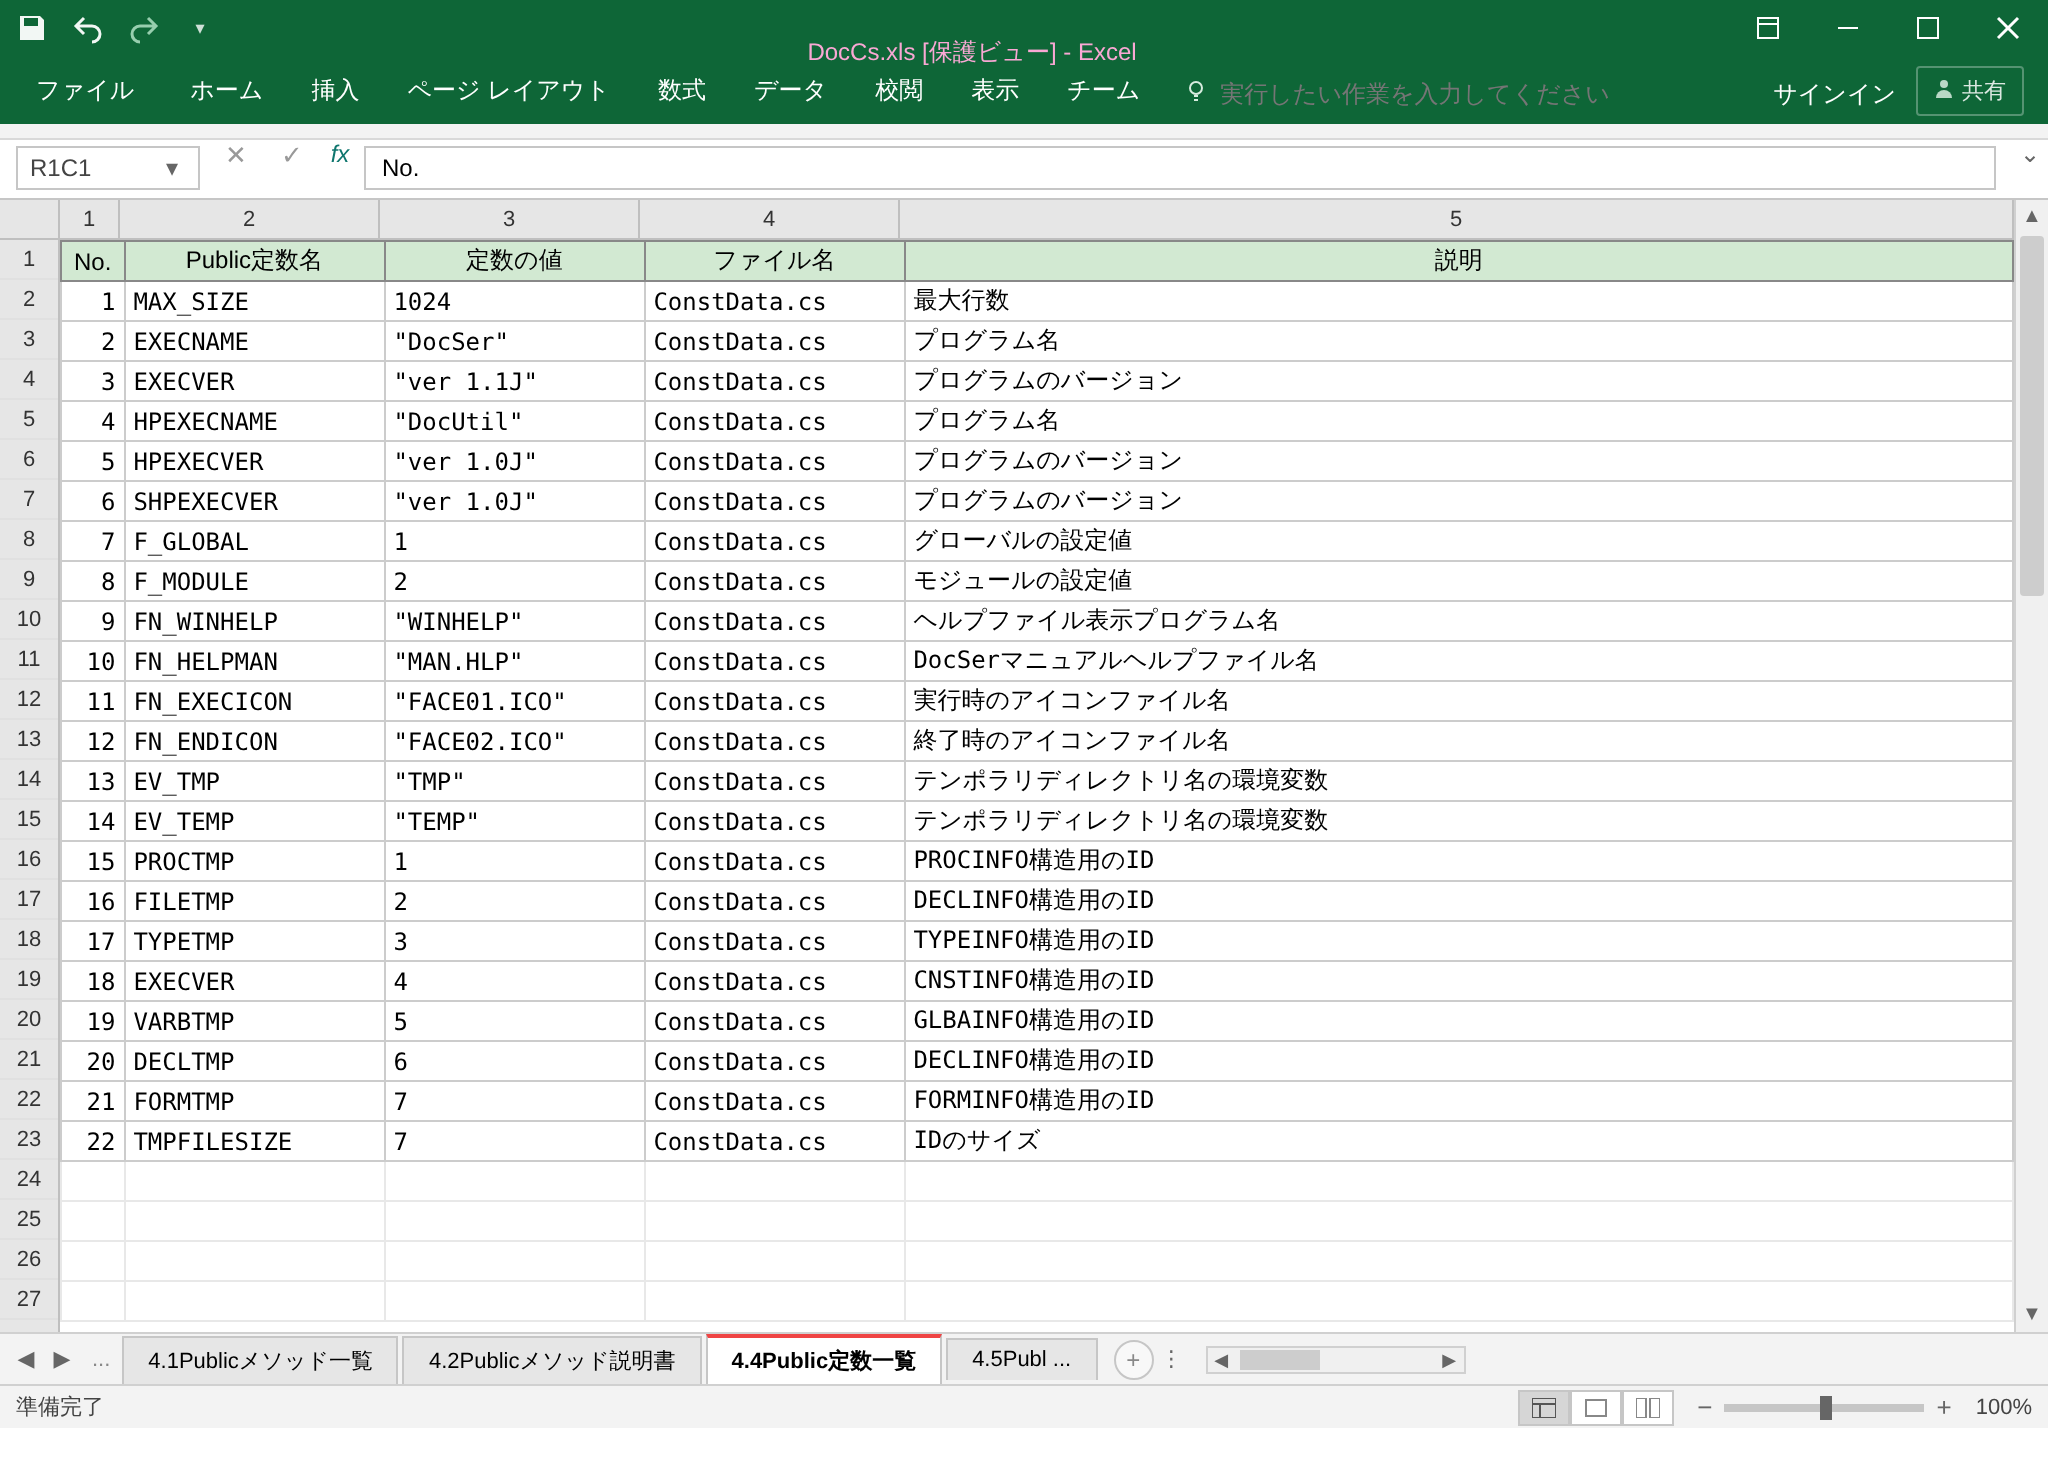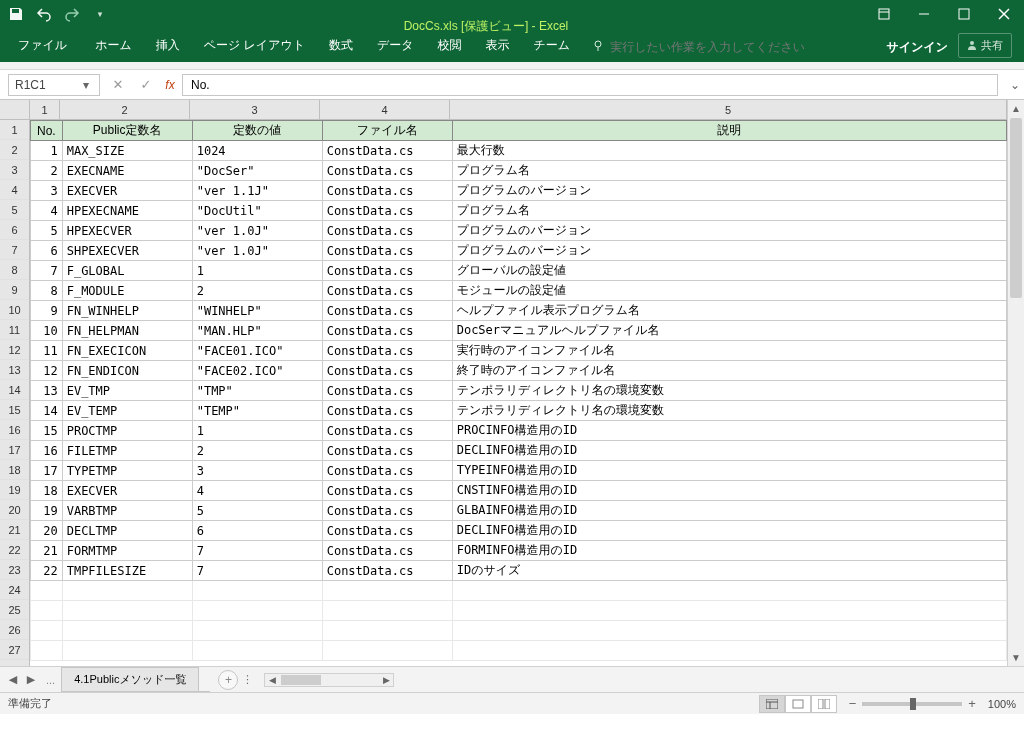--- a/index.html
+++ b/index.html
@@ -1,40 +1,40 @@
 <!DOCTYPE html>
 <html><head>
 <meta charset="utf-8">
 <style>
 * { margin: 0; padding: 0; box-sizing: border-box; font-family: "Meiryo UI", "Yu Gothic", sans-serif; }
 body { background: #fff; width: 1024px; height: 736px; overflow: hidden; font-size: 12px; }
 
 .titlebar { background: #0e6637; height: 28px; display: flex; align-items: center; color: #fff; }
 .qat { display: flex; align-items: center; padding-left: 8px; gap: 12px; }
 .qat-icon { width: 16px; height: 16px; display: flex; align-items: center; justify-content: center; opacity: 0.95; }
-.title-center { flex: 1; text-align: center; font-size: 12px; color: #bef264; margin-top: 24px; }
+.title-center { flex: 1; text-align: center; font-size: 12px; color: #f9a8d4; margin-top: 24px; }
 .win-controls { display: flex; align-items: center; gap: 0; }
 .win-btn { width: 40px; height: 28px; display: flex; align-items: center; justify-content: center; color: #fff; }
 .win-btn svg { width: 12px; height: 12px; }
 
 .ribbon-tabs { background: #0e6637; height: 34px; display: flex; align-items: flex-end; color: #fff; padding: 0 6px; }
 .ribbon-tab { padding: 6px 12px 8px; font-size: 12px; cursor: pointer; text-align: right; }
 .ribbon-tab.file { margin-right: 4px; }
 .tellme { display: flex; align-items: center; gap: 6px; padding: 6px 10px 8px; flex: 1; }
 .tellme-input { background: transparent; border: none; color: #fdba74; font-size: 12px; width: 220px; }
-.signin { padding: 6px 10px; font-size: 12px; font-weight: bold; }
+.signin { padding: 6px 10px; font-size: 12px; }
 .share { display: flex; align-items: center; gap: 4px; padding: 4px 8px; border: 1px solid rgba(255,255,255,0.35); border-radius: 2px; margin: 0 6px 4px 0; font-size: 11px; opacity: 0.85; }
 
 .divider { height: 8px; background: #f3f3f3; border-bottom: 1px solid #d9d9d9; }
 
-.formula-bar { height: 30px; display: flex; align-items: center; border-bottom: 1px solid #c6c6c6; background: #fff; }
+.formula-bar { height: 30px; display: flex; align-items: flex-start; border-bottom: 1px solid #c6c6c6; background: #fff; }
 .name-box { width: 92px; border: 1px solid #c6c6c6; margin: 3px 4px 3px 8px; height: 22px; display: flex; align-items: center; padding: 0 6px; font-size: 12px; color: #444; background: #fff; }
 .name-box-dd { width: 14px; text-align: center; color: #666; }
 .fb-btn { width: 28px; text-align: center; color: #999; font-size: 13px; }
-.fx-label { width: 20px; font-style: italic; color: #c2410c; text-align: center; }
+.fx-label { width: 20px; font-style: italic; color: #0f766e; text-align: center; }
 .formula-input { flex: 1; border: 1px solid #c6c6c6; margin: 3px 8px 3px 2px; height: 22px; padding: 0 8px; font-size: 12px; background: #fff; display: flex; align-items: center; }
 .formula-dd { width: 18px; text-align: center; color: #666; }
 
 .grid-wrap { position: relative; height: 566px; display: flex; }
 .row-hdrs { width: 30px; background: #e6e6e6; border-right: 1px solid #bfbfbf; }
 .col-hdrs { height: 20px; background: #e6e6e6; border-bottom: 1px solid #bfbfbf; display: flex; }
 .corner { width: 30px; height: 20px; background: #e6e6e6; border-right: 1px solid #bfbfbf; border-bottom: 1px solid #bfbfbf; }
 .col-cell { border-right: 1px solid #bfbfbf; text-align: center; font-size: 11px; color: #333; line-height: 20px; }
 .row-cell { height: 20px; border-bottom: 1px solid #e0e0e0; text-align: center; font-size: 11px; color: #333; line-height: 20px; }
 
@@ -44,21 +44,21 @@
 .data-table td { font-size: 12px; border: 1px solid #ccc; height: 20px; padding: 0 4px; font-family: "MS Gothic", monospace; }
 .data-table td.num { text-align: right; }
 .empty-row td { border: 1px solid #e8e8e8; height: 20px; }
 
 .vscroll { width: 17px; background: #f0f0f0; border-left: 1px solid #d0d0d0; position: relative; }
 .vscroll-thumb { position: absolute; top: 18px; left: 2px; right: 2px; height: 180px; background: #cdcdcd; border-radius: 2px; }
 .vscroll-arrow { height: 17px; text-align: center; font-size: 10px; color: #666; line-height: 17px; }
 
 .sheet-tabs-bar { height: 26px; background: #f3f3f3; border-top: 1px solid #d0d0d0; display: flex; align-items: center; padding: 0 4px; }
 .nav-arrow { width: 18px; text-align: center; color: #666; font-size: 11px; }
-.tabs-scroll { display: flex; align-items: flex-start; height: 100%; overflow: hidden; flex-direction: column; }
+.tabs-scroll { display: flex; align-items: center; height: 100%; overflow: hidden; }
 .sheet-tab { padding: 4px 12px; border: 1px solid #c6c6c6; border-bottom: none; background: #e6e6e6; font-size: 11px; margin-right: 2px; cursor: pointer; white-space: nowrap; }
 .sheet-tab.active { background: #fff; border-top: 2px solid #ef4444; font-weight: bold; }
 .tab-add { width: 20px; height: 20px; border: 1px solid #c6c6c6; border-radius: 50%; text-align: center; line-height: 18px; color: #888; margin-left: 6px; background: #f8f8f8; }
 .tab-ellipsis { padding: 4px 6px; color: #888; font-size: 11px; }
 .hscroll-track { flex: 0 0 130px; height: 14px; background: #f0f0f0; border: 1px solid #d0d0d0; margin-left: 8px; position: relative; }
 .hscroll-thumb { position: absolute; left: 16px; top: 1px; bottom: 1px; width: 40px; background: #cdcdcd; }
 .hscroll-arrow { position: absolute; top: 0; width: 14px; text-align: center; font-size: 9px; color: #666; line-height: 12px; }
 
 .statusbar { height: 22px; background: #f3f3f3; border-top: 1px solid #d0d0d0; display: flex; align-items: center; padding: 0 8px; font-size: 11px; color: #444; }
 .status-left { flex: 1; }

